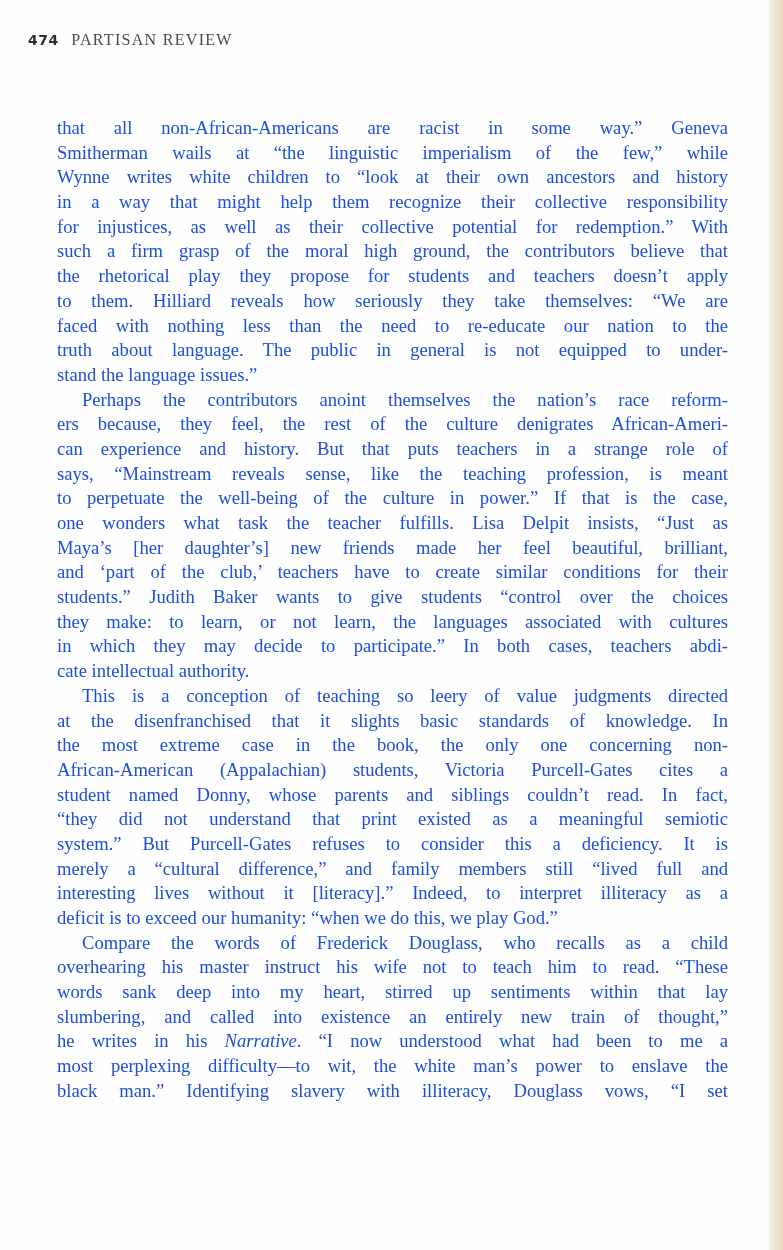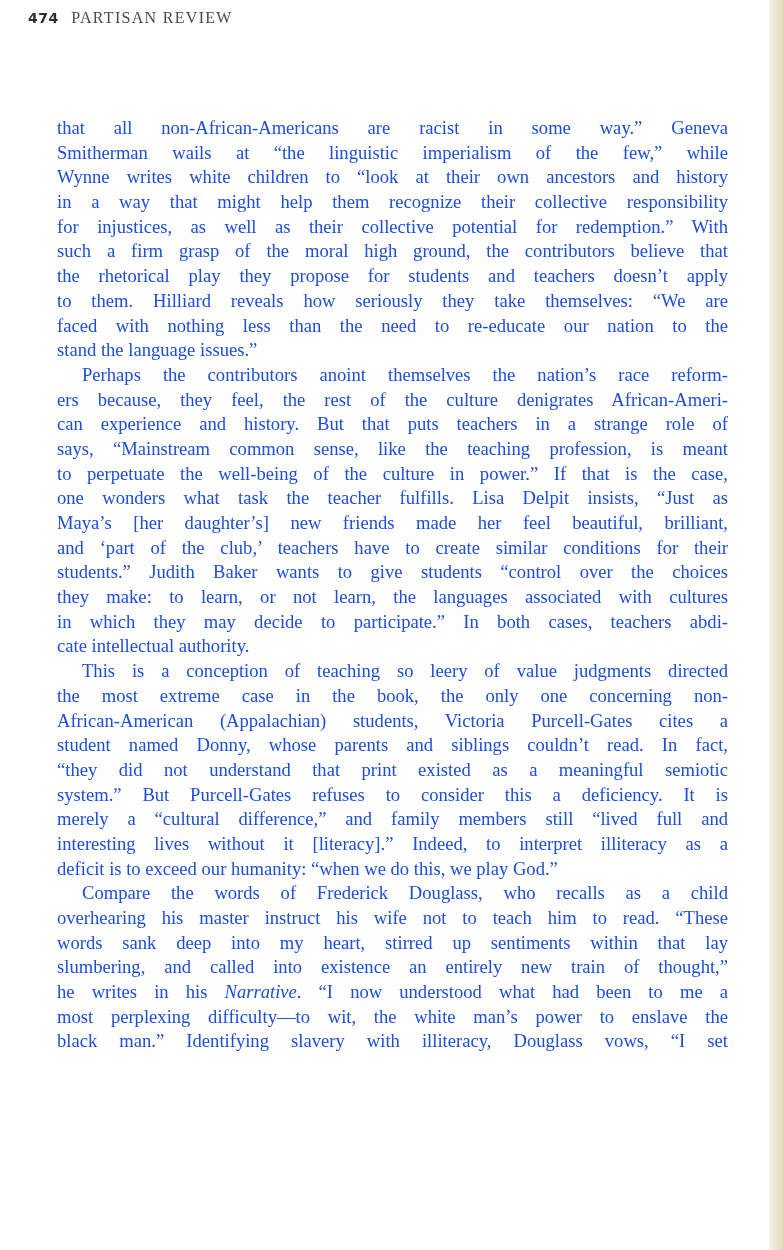--- a/index.html
+++ b/index.html
@@ -25,21 +25,21 @@
       position: absolute;
       right: 0;
       top: 0;
       width: 14px;
       height: 1250px;
       background: linear-gradient(to right, #f7f4ea 0%, #ece6cf 45%, #e4dcc0 100%);
     }
     .running-head {
       position: absolute;
       left: 28px;
-      top: 9px;
+      top: 31px;
       font-size: 16px;
       color: #3a3a3a;
       white-space: nowrap;
       letter-spacing: 0.5px;
     }
     .page-number {
       font-family: "DejaVu Sans", sans-serif;
       font-weight: bold;
       font-size: 14px;
       color: #2e2e2e;
@@ -91,36 +91,38 @@
   <div class="body-text">
     <span class="line">that all non-African-Americans are racist in some way.” Geneva</span>
     <span class="line">Smitherman wails at “the linguistic imperialism of the few,” while</span>
     <span class="line">Wynne writes white children to “look at their own ancestors and history</span>
     <span class="line">in a way that might help them recognize their collective responsibility</span>
     <span class="line">for injustices, as well as their collective potential for redemption.” With</span>
     <span class="line">such a firm grasp of the moral high ground, the contributors believe that</span>
     <span class="line">the rhetorical play they propose for students and teachers doesn’t apply</span>
     <span class="line">to them. Hilliard reveals how seriously they take themselves: “We are</span>
     <span class="line">faced with nothing less than the need to re-educate our nation to the</span>
+    <span class="line">truth about language. The public in general is not equipped to under-</span>
     <span class="line last">stand the language issues.”</span>
 
     <span class="line indent">Perhaps the contributors anoint themselves the nation’s race reform-</span>
     <span class="line">ers because, they feel, the rest of the culture denigrates African-Ameri-</span>
     <span class="line">can experience and history. But that puts teachers in a strange role of</span>
-    <span class="line">says, “Mainstream common sense, like the teaching profession, is meant</span>
+    <span class="line">says, “Mainstream reveals sense, like the teaching profession, is meant</span>
     <span class="line">to perpetuate the well-being of the culture in power.” If that is the case,</span>
     <span class="line">one wonders what task the teacher fulfills. Lisa Delpit insists, “Just as</span>
     <span class="line">Maya’s [her daughter’s] new friends made her feel beautiful, brilliant,</span>
     <span class="line">and ‘part of the club,’ teachers have to create similar conditions for their</span>
     <span class="line">students.” Judith Baker wants to give students “control over the choices</span>
     <span class="line">they make: to learn, or not learn, the languages associated with cultures</span>
     <span class="line">in which they may decide to participate.” In both cases, teachers abdi-</span>
     <span class="line last">cate intellectual authority.</span>
 
     <span class="line indent">This is a conception of teaching so leery of value judgments directed</span>
+    <span class="line">at the disenfranchised that it slights basic standards of knowledge. In</span>
     <span class="line">the most extreme case in the book, the only one concerning non-</span>
     <span class="line">African-American (Appalachian) students, Victoria Purcell-Gates cites a</span>
     <span class="line">student named Donny, whose parents and siblings couldn’t read. In fact,</span>
     <span class="line">“they did not understand that print existed as a meaningful semiotic</span>
     <span class="line">system.” But Purcell-Gates refuses to consider this a deficiency. It is</span>
     <span class="line">merely a “cultural difference,” and family members still “lived full and</span>
     <span class="line">interesting lives without it [literacy].” Indeed, to interpret illiteracy as a</span>
     <span class="line last">deficit is to exceed our humanity: “when we do this, we play God.”</span>
 
     <span class="line indent">Compare the words of Frederick Douglass, who recalls as a child</span>

